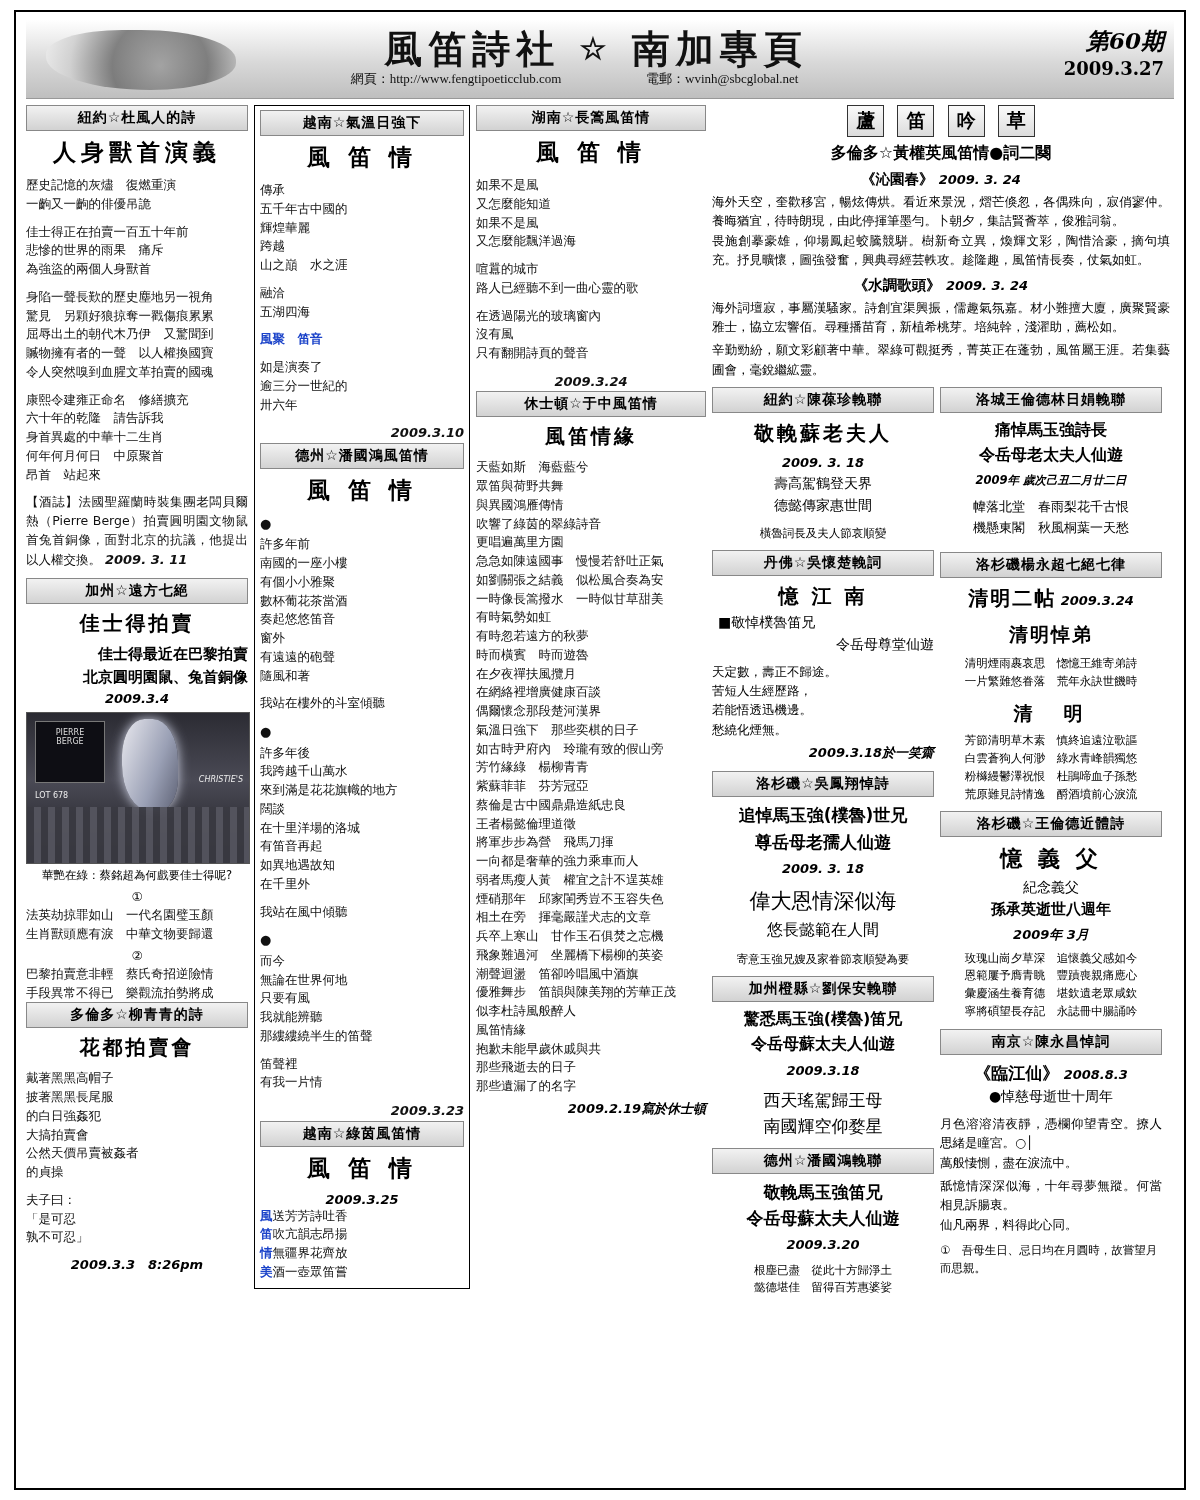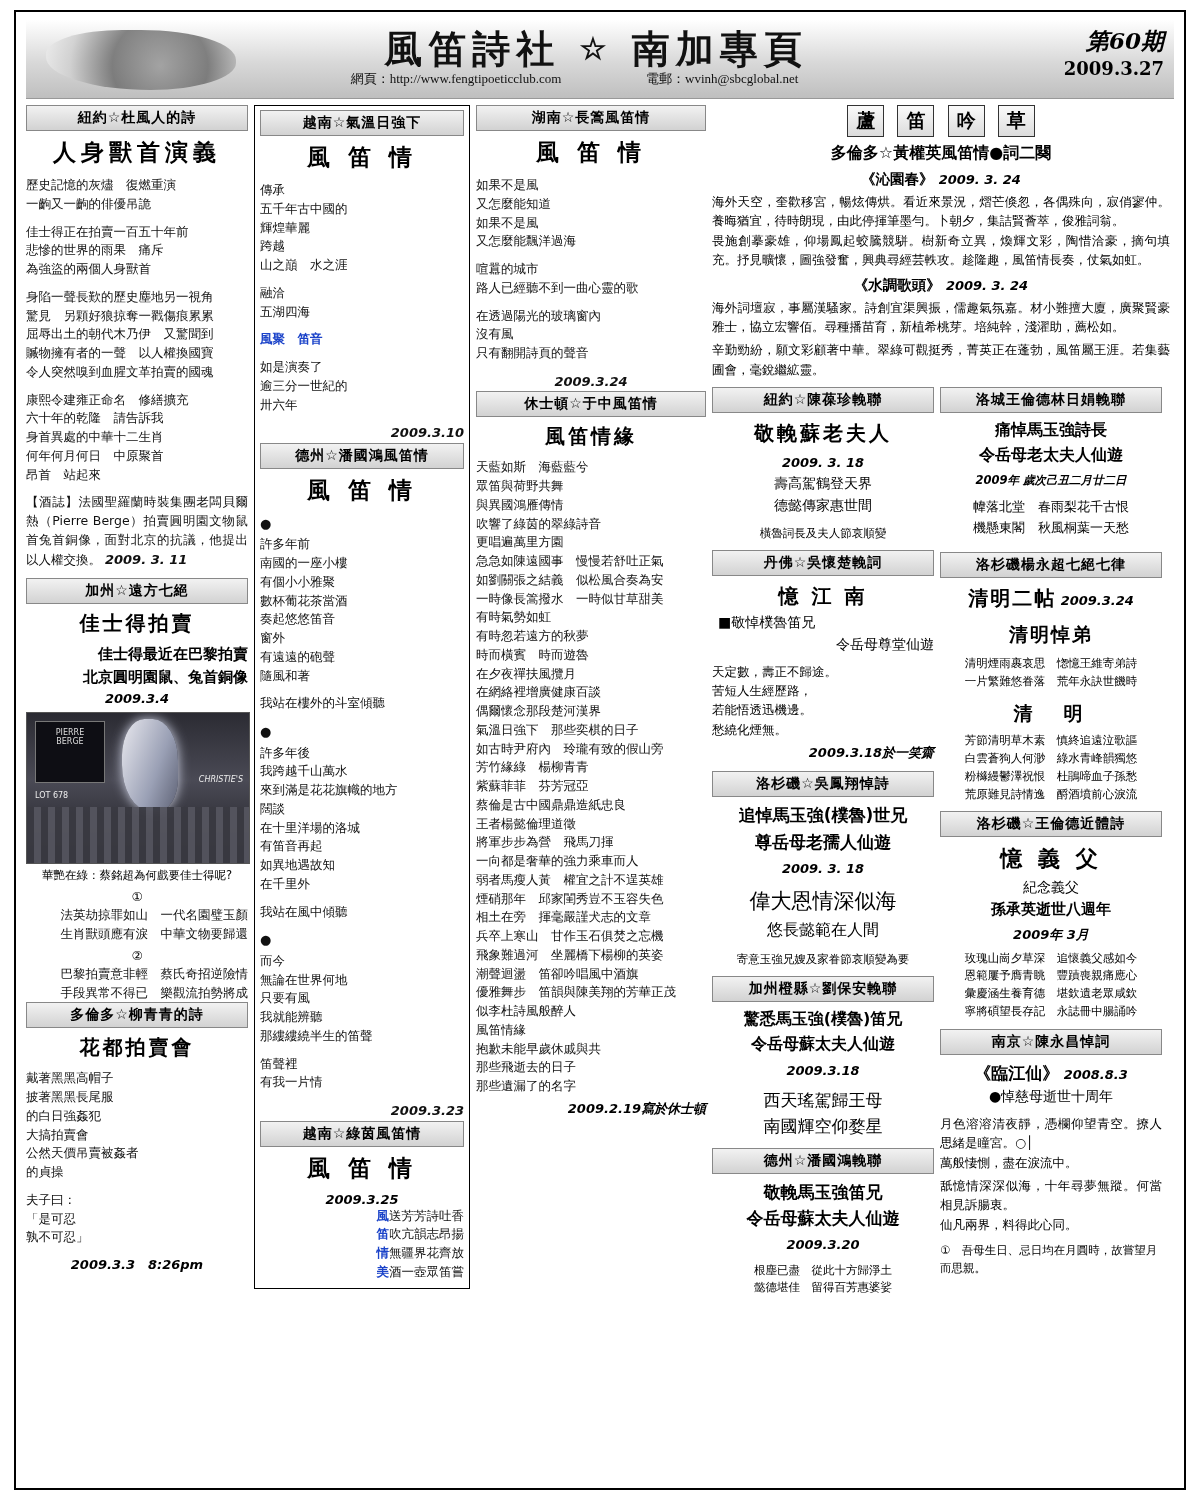--- a/index.html
+++ b/index.html
@@ -71,21 +71,21 @@
 
   .ttl{
     text-align:center;font-weight:bold;font-size:23px;letter-spacing:5px;
     margin:6px 0 8px 0;font-family:"DejaVu Serif","Liberation Serif",serif;
   }
   .ttl.sm{font-size:20px;letter-spacing:3px;}
   .ttl-sub{text-align:right;font-size:15px;font-weight:bold;margin:2px 0 4px;}
 
   .body{font-size:12.5px;line-height:1.5;color:#111;}
   .body p{margin:0 0 9px 0;}
-  .center{text-align:right;}
+  .center{text-align:left;}
   .date{font-style:italic;font-weight:bold;font-size:13px;margin-top:4px;}
   .date.r{text-align:right;}
   .date.c{text-align:center;}
 
   .blue{color:#1b43c9;font-weight:bold;}
   .bullet{font-size:13px;margin:6px 0 2px 0;}
 
   
   .photo{
     width:100%;height:150px;margin:6px 0 4px 0;position:relative;overflow:hidden;

